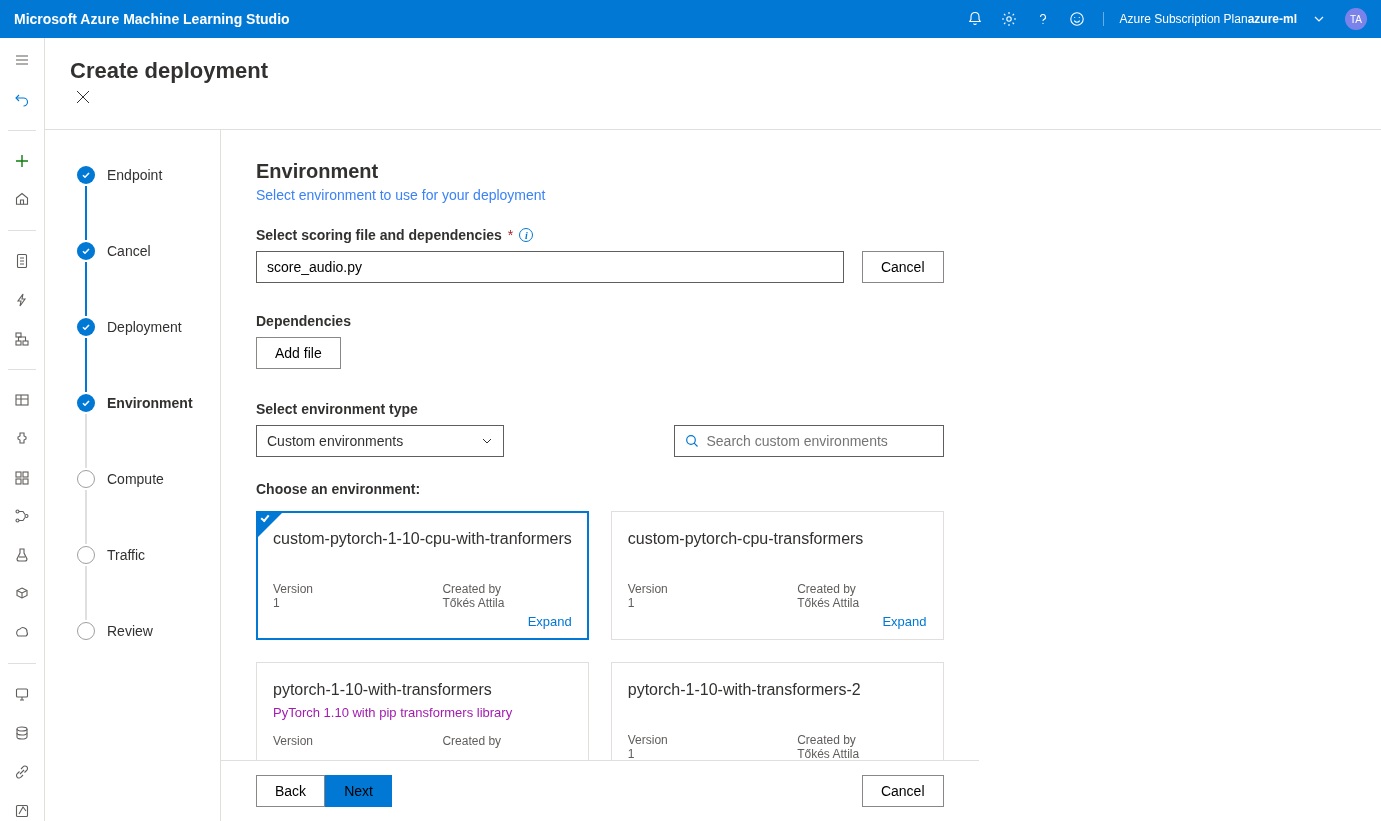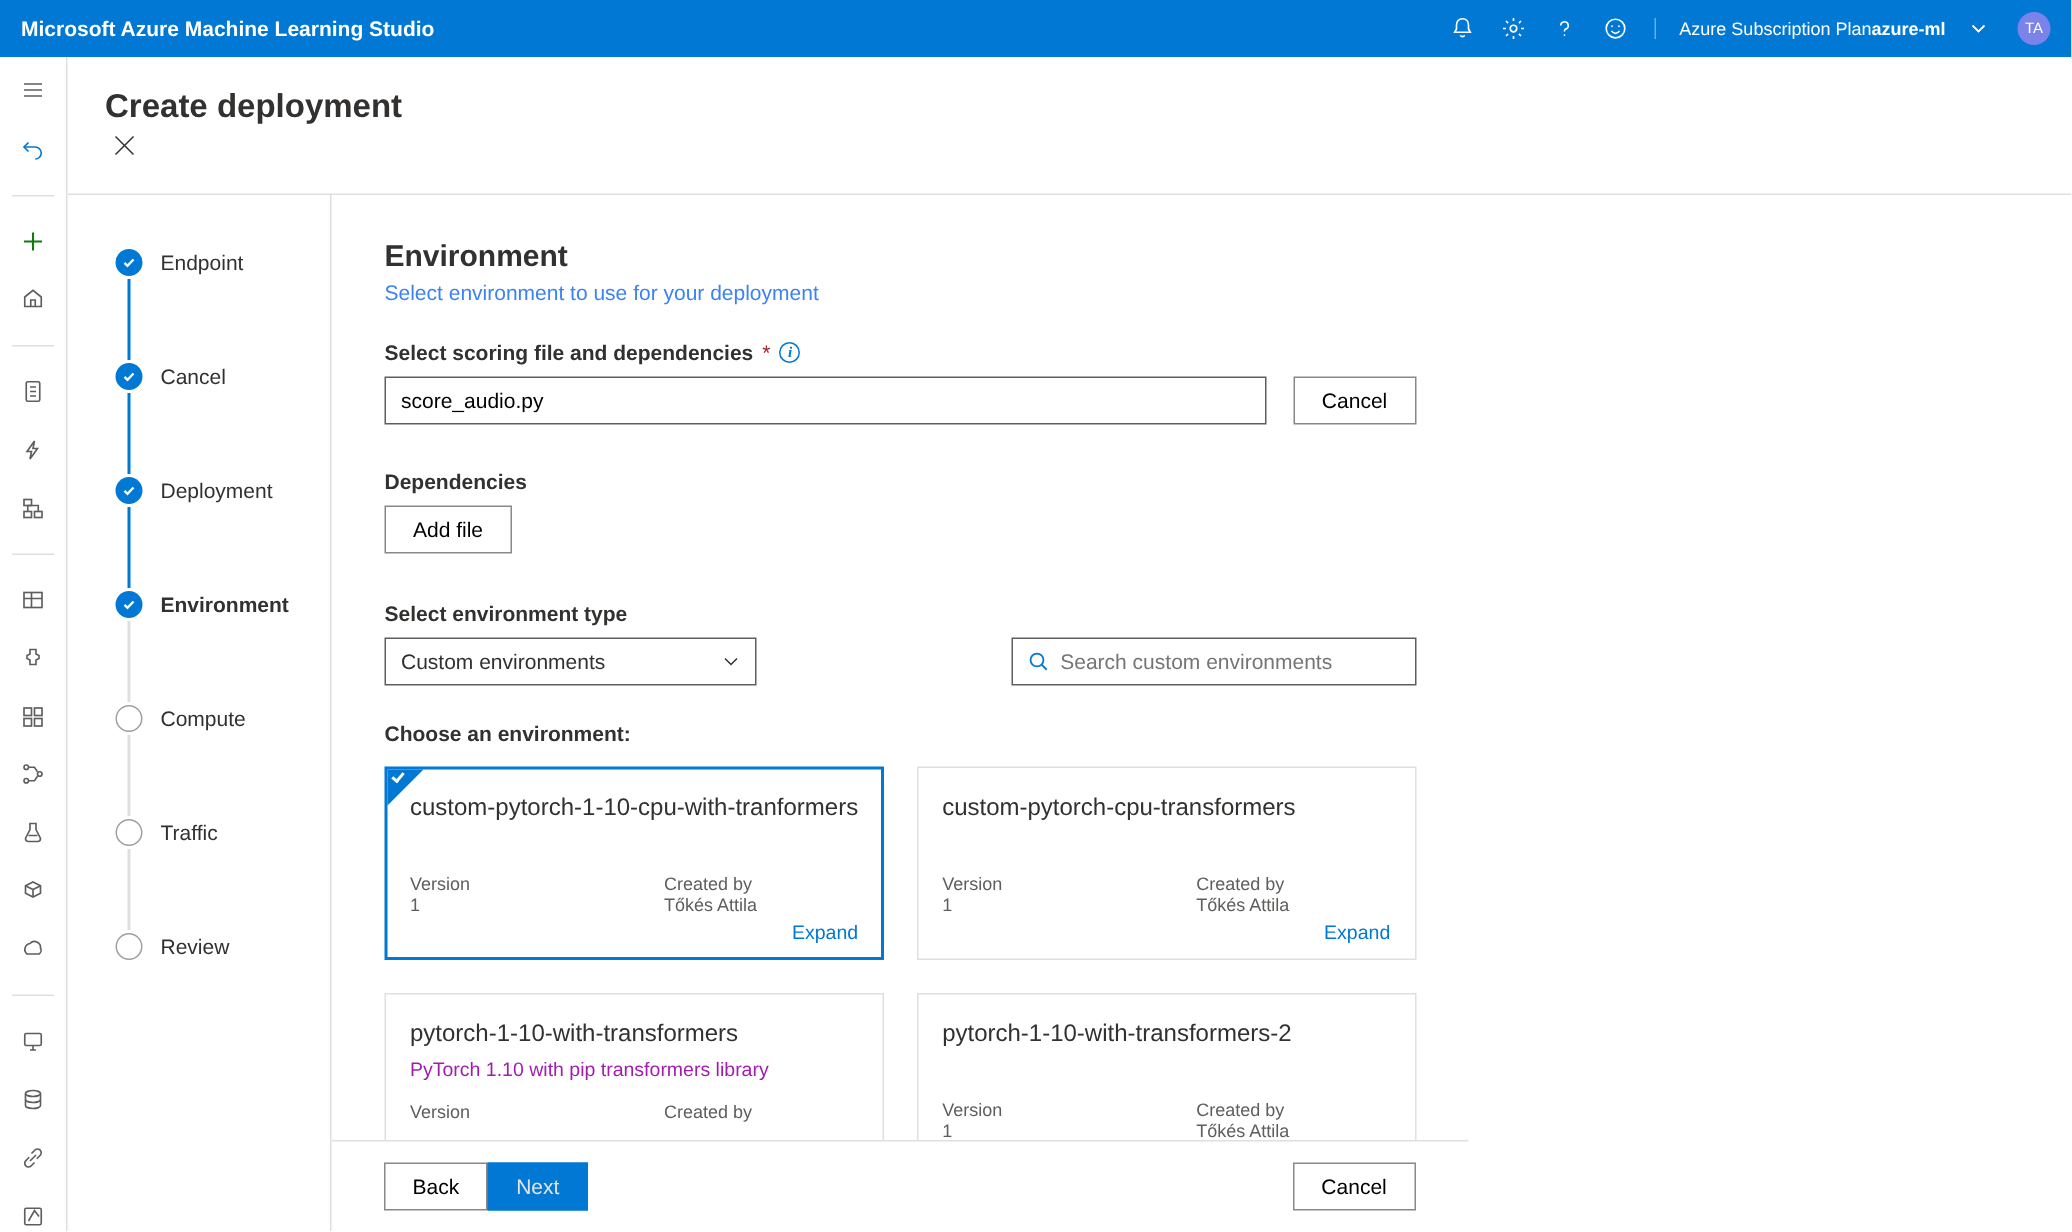--- a/index.html
+++ b/index.html
@@ -42,21 +42,21 @@
   .content { flex:1; overflow-y:auto; padding: 30px 35px 20px 35px; position:relative; }
   .section-title { font-size: 20px; font-weight:600; }
   .section-sub { font-size:14px; color:#3b82f6; margin-top:4px; margin-bottom: 24px; }
 
   .field-label { font-size:14px; font-weight:600; margin-bottom:8px; display:flex; align-items:center; gap:6px; }
   .required { color:#a4262c; font-weight:400; }
 
   .scoring-row { display:flex; gap:18px; align-items:stretch; margin-bottom: 30px; }
   .text-input { flex:1; border:1px solid #605e5c; padding: 6px 10px; font-size:14px; height: 32px; }
   .btn { border:1px solid #8a8886; background:#fff; padding: 0 18px; height:32px; font-size:14px; cursor:pointer; display:inline-flex; align-items:center; justify-content:center; }
-  .btn.primary { background:#0078d4; border-color:#0078d4; color:#e5e5e5; }
+  .btn.primary { background:#0078d4; border-color:#0078d4; color:#000000; }
 
   .dep-section { margin-bottom: 32px; }
 
   .env-type-section { margin-bottom: 24px; }
   .env-type-row { display:flex; justify-content:space-between; align-items:flex-end; gap:20px; }
   .select { width:248px; height:32px; border:1px solid #605e5c; display:flex; align-items:center; justify-content:space-between; padding:0 10px; cursor:pointer; }
   .search-box { width:270px; height:32px; border:1px solid #605e5c; display:flex; align-items:center; gap:8px; padding:0 10px; }
   .search-box input { border:none; outline:none; flex:1; font-size:14px; }
 
   .choose-label { font-size:14px; font-weight:600; margin-top:22px; margin-bottom:14px; }

